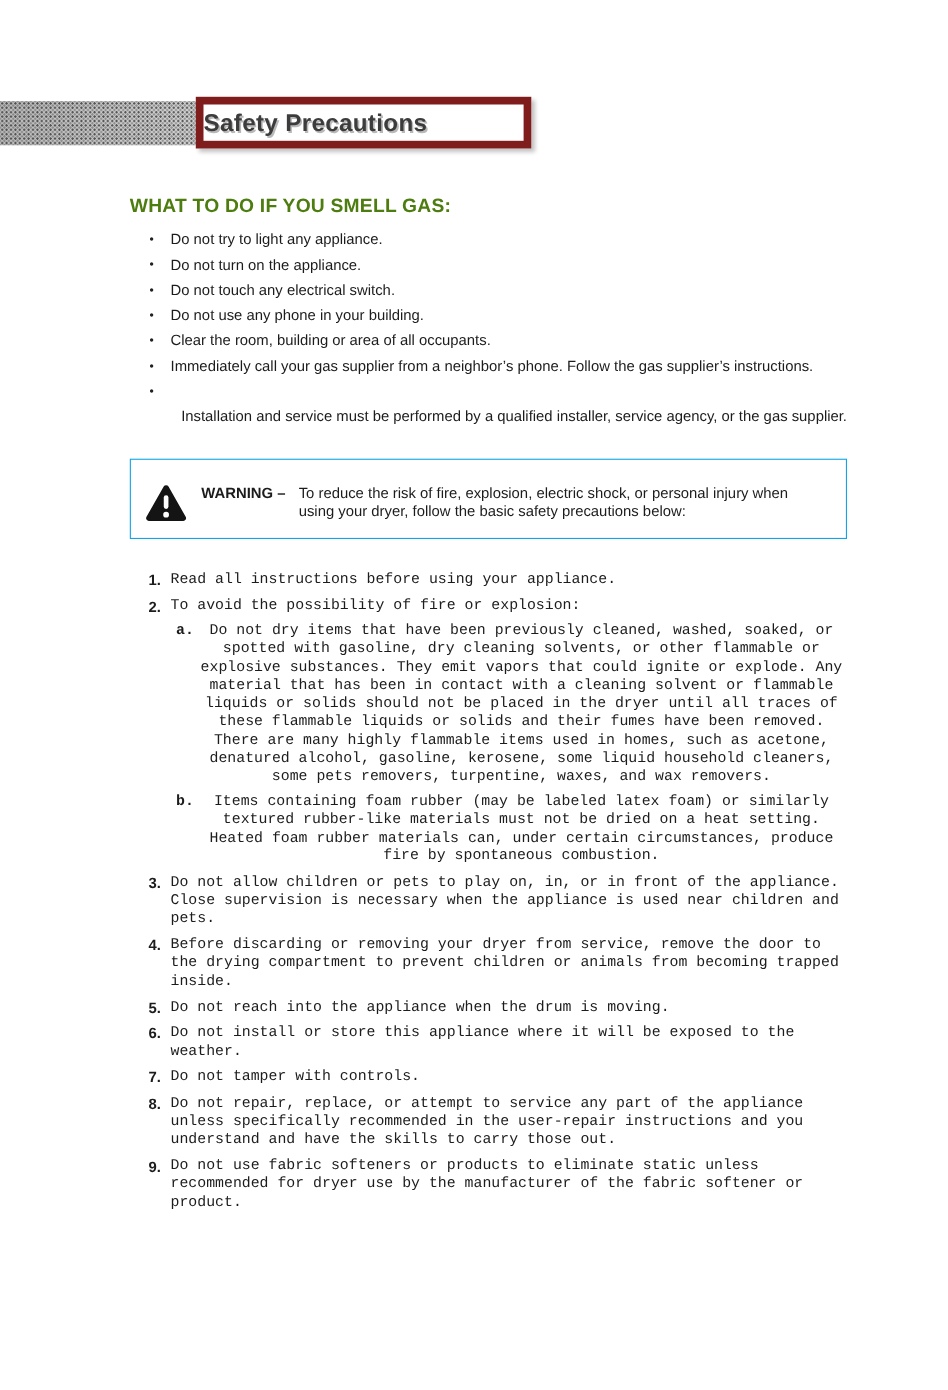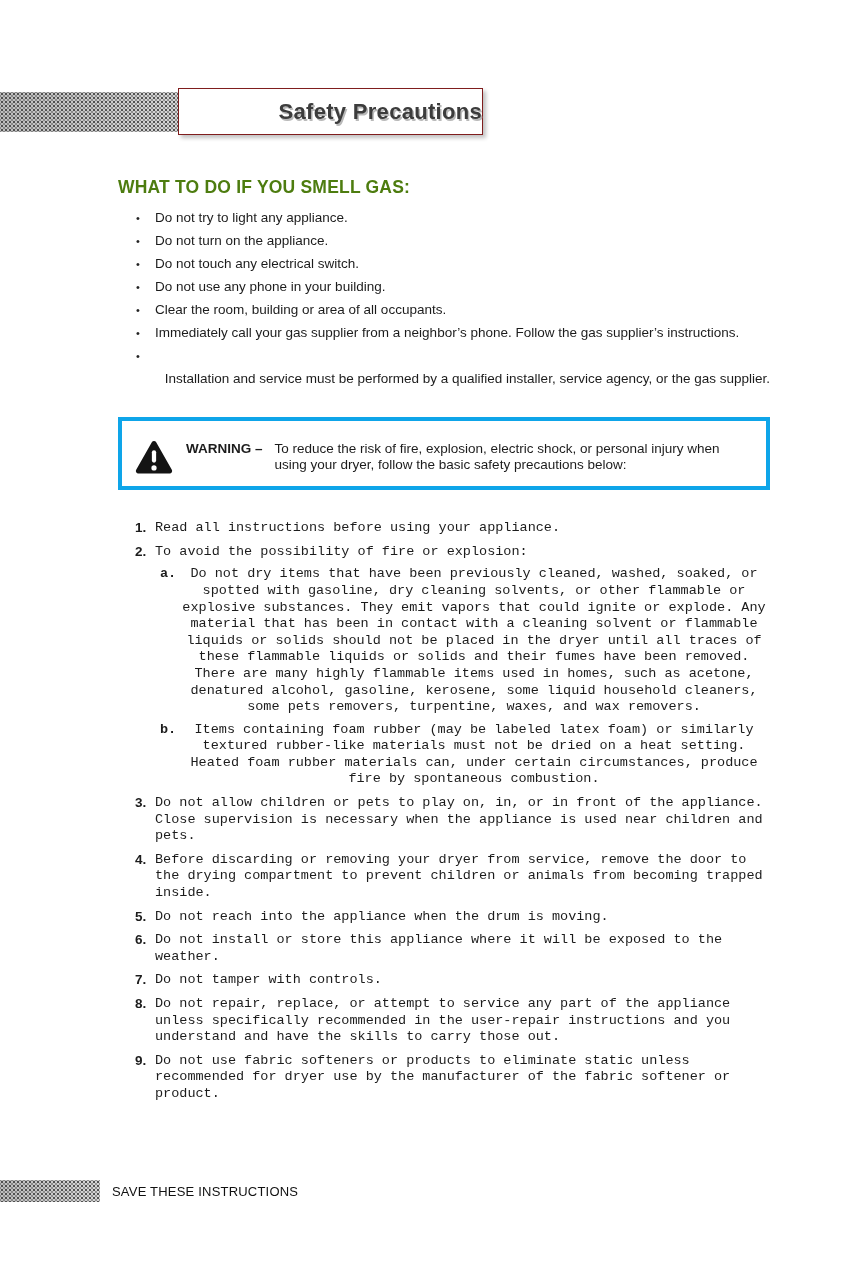--- a/index.html
+++ b/index.html
@@ -34,25 +34,25 @@
   }
   .header-strip {
     width: 178px;
     height: 40px;
     flex: none;
   }
   .title-box {
     width: 305px;
     height: 47px;
     background: #ffffff;
-    border: 1px solid #7f1d1d;
+    border: 7px solid #7f1d1d;
     box-shadow: 3px 3px 4px #c2c2c2;
     display: flex;
     align-items: center;
-    justify-content: flex-end;
+    justify-content: flex-start;
   }
   .title-box h1 {
     font-size: 22px;
     font-weight: bold;
     color: #3c3c3c;
     letter-spacing: 0.3px;
     text-shadow: 1.5px 1.5px 0.5px #b9b9b9;
   }
 
   
@@ -85,21 +85,21 @@
     color: #222222;
   }
   .gas-footer {
     margin-top: 5px;
     text-align: right;
   }
 
   
   .warning-box {
     margin-top: 30px;
-    border: 4px solid #0ea5e9;
+    border: 1px solid #0ea5e9;
     min-height: 73px;
     display: flex;
     align-items: center;
     padding: 14px 16px 7px 12px;
     gap: 12px;
     background: #ffffff;
   }
   .warning-icon { flex: none; width: 40px; display: flex; align-items: center; justify-content: center; }
   .warning-inner { display: flex; align-items: flex-start; flex: 1; }
   .warning-label {
@@ -278,18 +278,14 @@
       </div>
 
       <div class="num-item">
         <span class="num">9.</span>
         <div class="num-body">Do not use fabric softeners or products to eliminate static unless recommended for dryer use by the manufacturer of the fabric softener or product.</div>
       </div>
 
     </div>
   </div>
 
-  <div class="page-footer">
-    <div class="footer-strip halftone"></div>
-    <span class="save-label">SAVE THESE INSTRUCTIONS</span>
-  </div>
 
 </div>
 
 </body></html>

